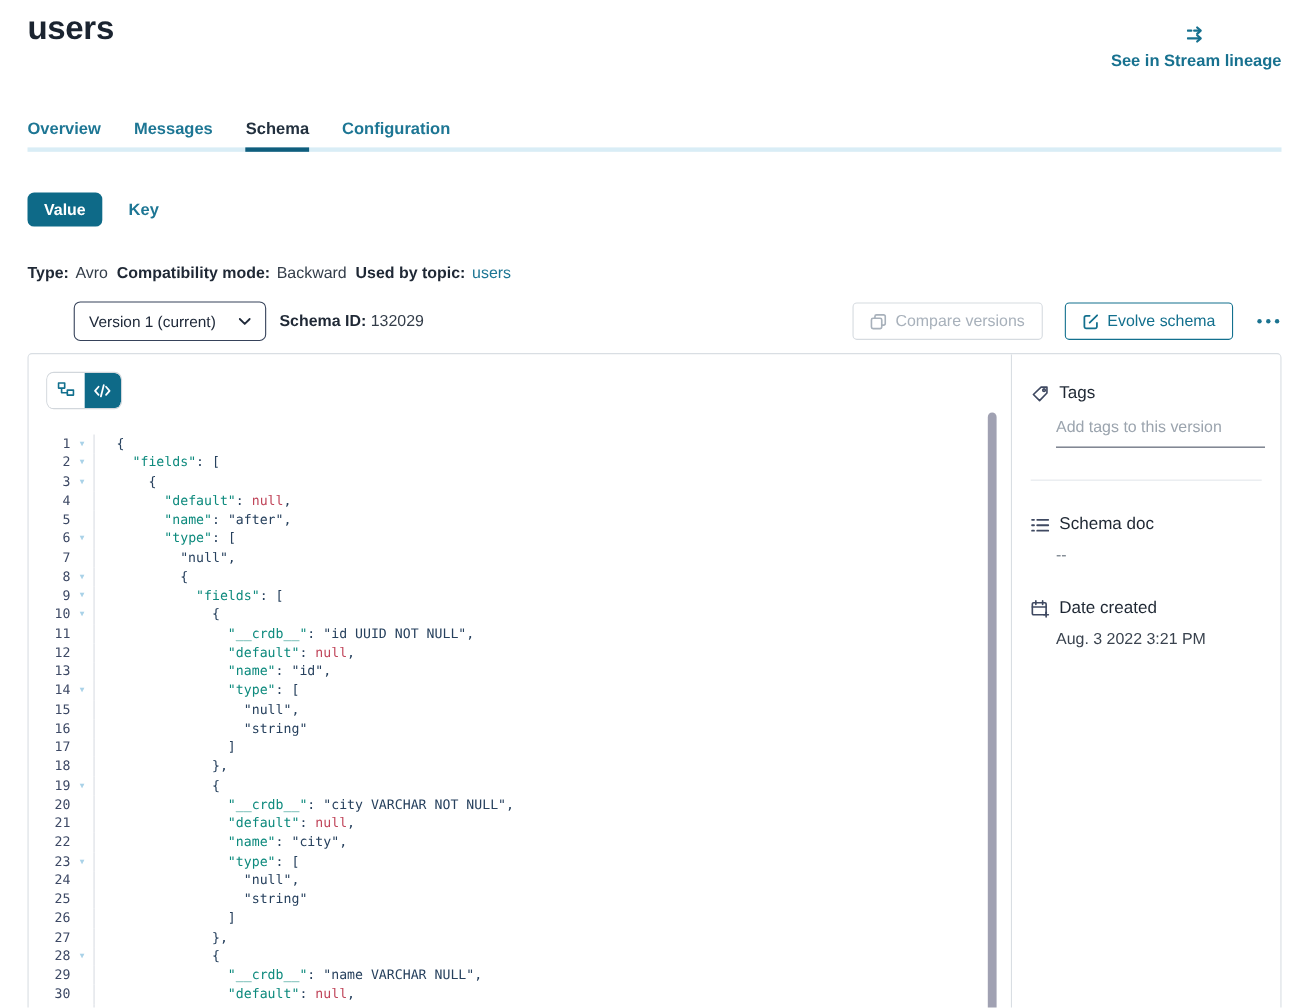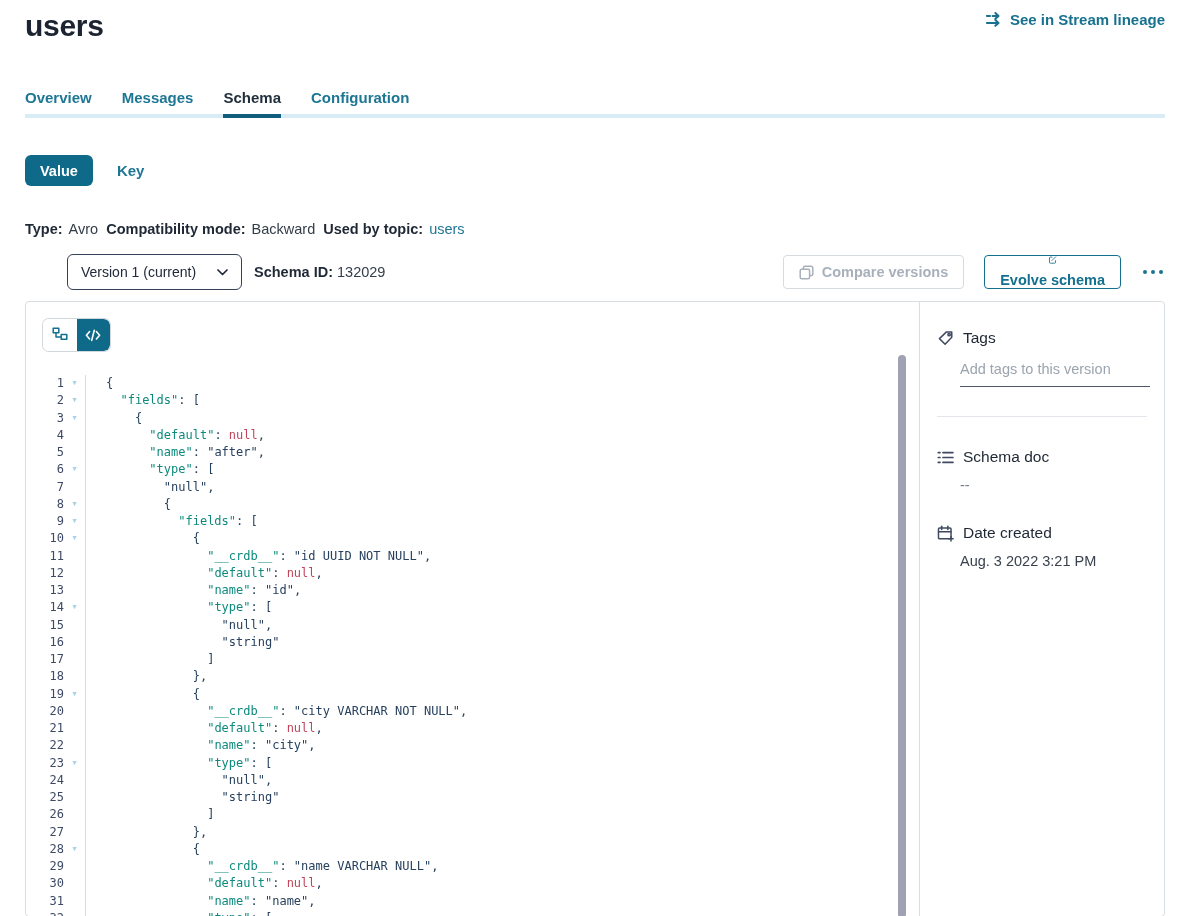--- a/index.html
+++ b/index.html
@@ -2,21 +2,21 @@
 <html><head>
 <meta charset="utf-8">
 <style>
   html,body{margin:0;padding:0;background:#ffffff;width:1189px;height:916px;overflow:hidden;
     font-family:"Liberation Sans", sans-serif;color:#28323e;}
   .content{padding:0 24px 0 25px;position:relative;}
 
   
   .hdr{display:flex;justify-content:space-between;align-items:flex-start;padding-top:8px;}
   .title{font-size:30px;font-weight:700;color:#1b2430;letter-spacing:-.3px;margin:0;line-height:36px;}
-  .lineage{display:flex;align-items:center;gap:7px;color:#17718f;font-size:15px;font-weight:700;margin-top:3px;cursor:pointer;text-decoration:none;}
+  .lineage{display:flex;align-items:center;gap:7px;color:#17718f;font-size:15px;font-weight:700;margin-top:15px;cursor:pointer;text-decoration:none;flex-direction:column;}
 
   
   .tabs{display:flex;gap:30px;margin-top:44px;position:relative;padding-bottom:11px;}
   .tab{font-size:15px;font-weight:700;color:#1d7694;cursor:pointer;position:relative;line-height:19px;}
   .tab.active{color:#22303e;}
   .tab.active::after{content:'';position:absolute;left:0;right:0;bottom:-11px;height:4px;background:#0f5e7d;z-index:2;}
   .tab-track{position:absolute;left:0;right:0;bottom:0;height:4px;background:#d9edf6;}
 
   
   .vk{display:flex;align-items:center;gap:24px;margin-top:37px;}
@@ -31,23 +31,23 @@
   .meta .grp{display:flex;gap:6px;}
 
   
   .vrow{display:flex;align-items:center;margin-top:17px;padding-left:42px;}
   .select{width:175px;height:36px;border:1px solid #36425a;border-radius:6px;display:flex;align-items:center;
     justify-content:space-between;padding:0 13px;font-size:14px;color:#202a3a;cursor:pointer;background:#fff;box-sizing:border-box;}
   .sid{margin-left:12px;font-size:14.5px;color:#333d49;}
   .sid b{color:#1f2835;font-weight:700;}
   .vbtns{margin-left:auto;display:flex;align-items:center;gap:20px;}
   .btn{height:34px;border-radius:4px;display:flex;align-items:center;gap:8px;padding:0 15px;font-size:14.5px;
-    font-weight:700;cursor:pointer;background:#fff;font-family:inherit;}
+    font-weight:400;cursor:pointer;background:#fff;font-family:inherit;}
   .btn.disabled{border:1px solid #d6dbe0;color:#a8b1bb;cursor:default;}
-  .btn.teal{border:1px solid #13708e;color:#13708e;flex-direction:column;}
+  .btn.teal{border:1px solid #13708e;color:#13708e;}
   .dots{display:flex;gap:4px;align-items:center;cursor:pointer;padding:4px 2px;}
   .dots i{width:4px;height:4px;border-radius:50%;background:#1b7390;display:block;}
 
   
   .panel{margin-top:11px;border:1px solid #d9dee3;border-radius:4px;height:616px;display:flex;box-sizing:border-box;position:relative;overflow:hidden;}
   .code-pane{width:895px;position:relative;box-sizing:border-box;padding-top:17px;}
   .vtoggle{display:flex;margin-left:17px;width:67px;border-radius:6px;overflow:hidden;box-shadow:0 0 0 1px #d2d7dc;}
   .vt-btn{width:34px;height:32px;display:flex;align-items:center;justify-content:center;cursor:pointer;box-sizing:border-box;}
   .vt-btn.plain{background:#fff;color:#12708e;}
   .vt-btn.on{background:#0e6a88;color:#fff;border-radius:0 6px 6px 0;}

